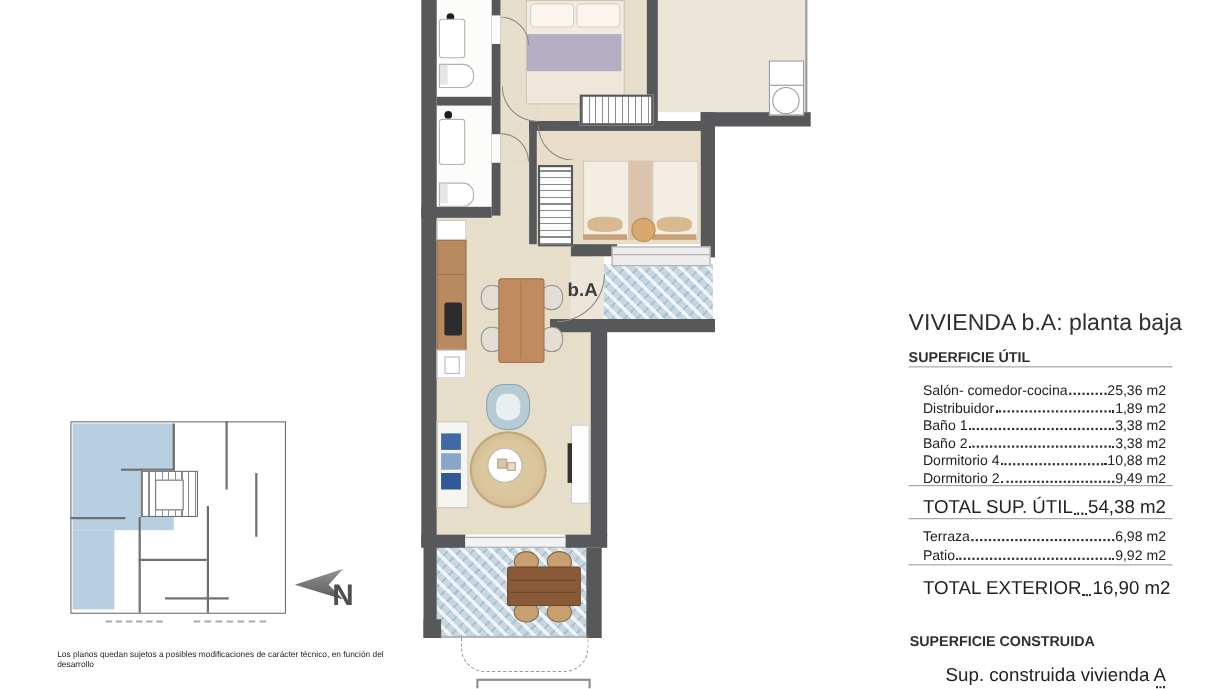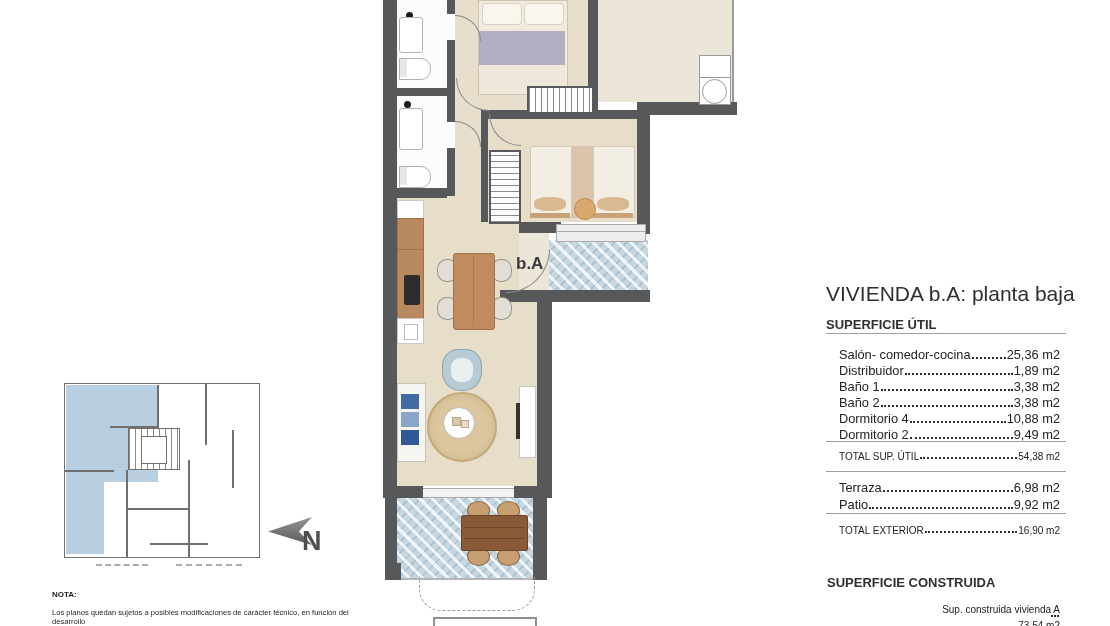--- a/index.html
+++ b/index.html
@@ -24,21 +24,21 @@
   
   #info{position:absolute;left:826px;top:282px;width:242px;}
   #info .title{font-size:21px;color:#2f2f2f;letter-spacing:0;white-space:nowrap;}
   #info .subhead{font-size:13px;font-weight:bold;color:#2f2f2f;margin-top:11px;}
   .rule{position:absolute;left:826px;width:240px;height:1px;background:#9e9e9e;}
   .arow{position:absolute;left:827px;width:221px;display:flex;align-items:flex-end;
         font-size:12.8px;color:#222;margin-left:12px;}
   .arow .lbl{white-space:nowrap;}
   .arow .dots{flex:1;border-bottom:2px dotted #2e2e2e;margin:0 1px 3px 1px;min-width:8px;}
   .arow .val{white-space:nowrap;}
-  .arow.strong{font-size:10px;}
+  .arow.strong{font-size:17px;}
   .sechead{position:absolute;left:827px;font-size:13px;font-weight:bold;color:#2f2f2f;white-space:nowrap;}
   
   #note{position:absolute;left:52px;top:590px;width:330px;font-size:7.6px;color:#1e1e1e;line-height:1.25;}
   #note .nh{font-weight:bold;font-size:8px;margin-bottom:8px;}
   
   .kline{position:absolute;background:#6f6f6f;}
   .kdash{position:absolute;border-bottom:2px dashed #ababab;}
   
   #wm{position:absolute;left:420px;top:281px;font-size:34px;font-weight:bold;letter-spacing:3px;
       color:rgba(255,255,255,.95);text-shadow:0 1px 2px rgba(140,140,140,.6);white-space:nowrap;}
@@ -278,18 +278,17 @@
 
   <div class="sechead" style="top:575px;">SUPERFICIE CONSTRUIDA</div>
 
   <div class="arow strong" style="top:604px;flex-direction:column;">
     <span class="lbl">Sup. construida vivienda A</span>
     <span class="dots"></span>
     <span class="val">73,54 m2</span>
   </div>
 
   <div id="note">
-    <div class="nh">NOTA:</div>
     <div>Los planos quedan sujetos a posibles modificaciones de carácter técnico, en función del desarrollo</div>
 
   </div>
 
 </div>
 
 </body></html>

